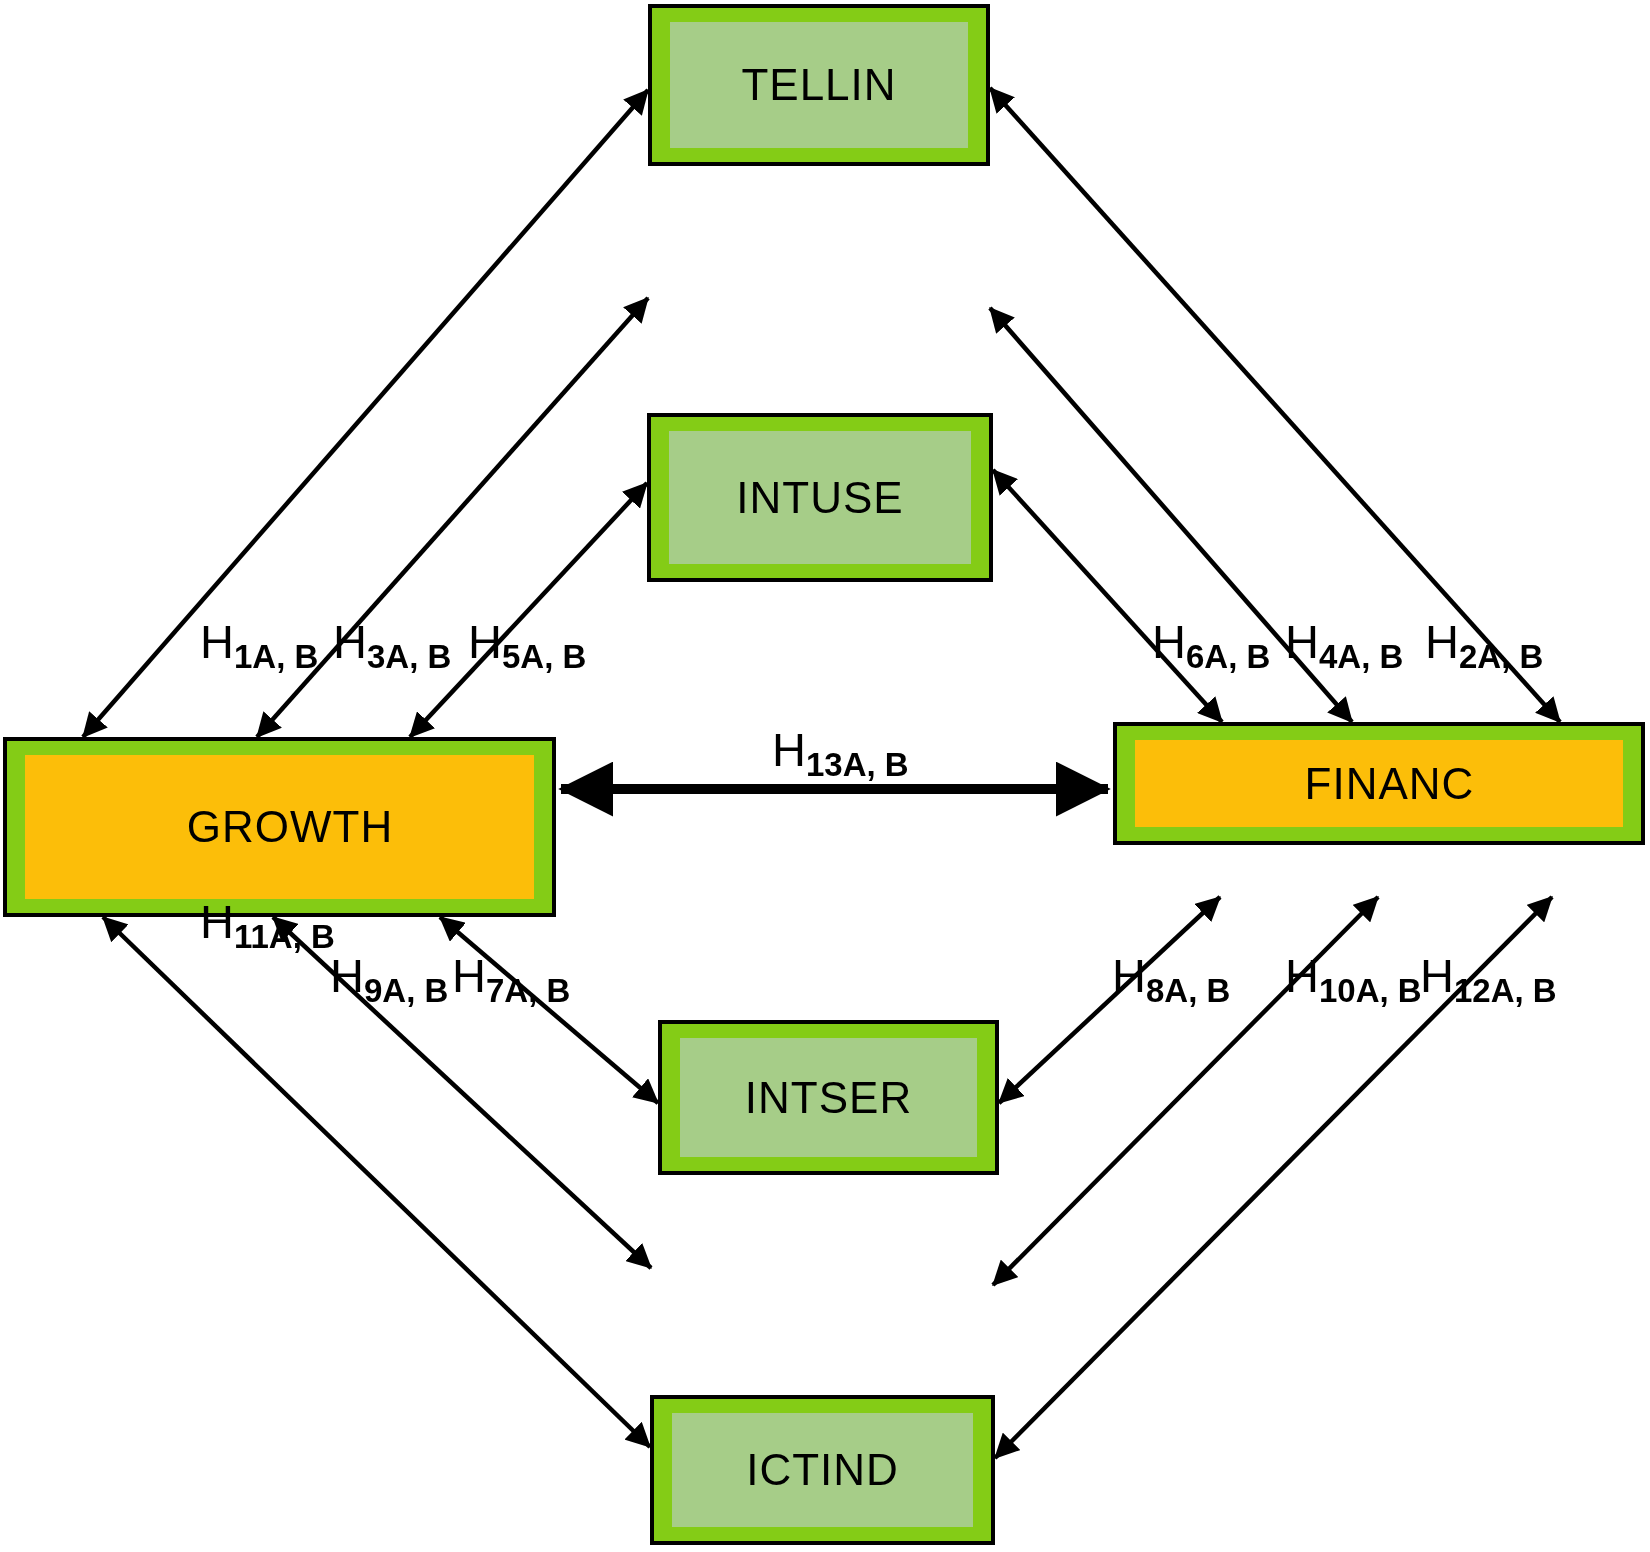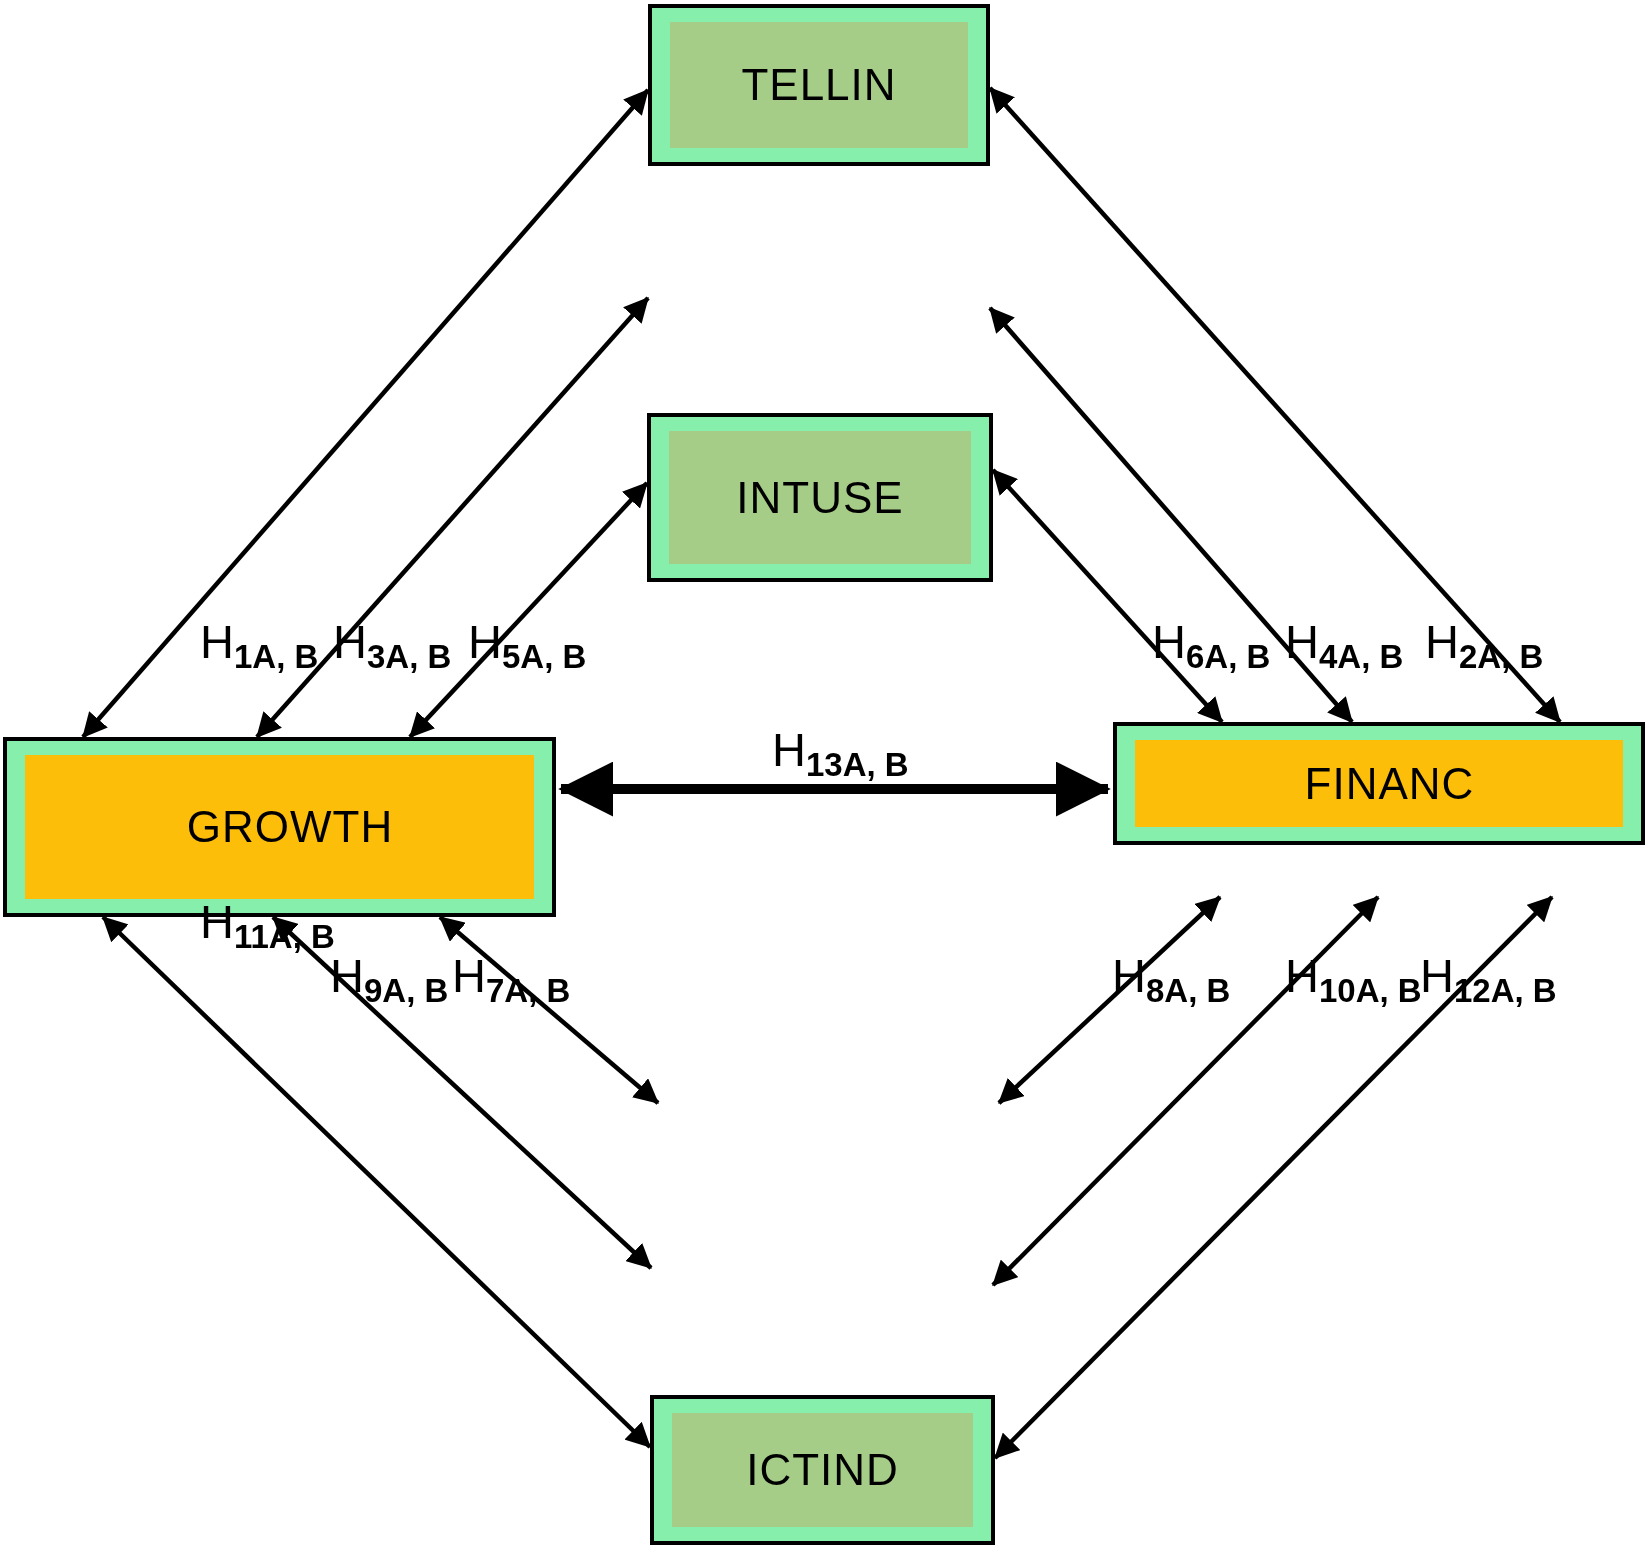--- a/index.html
+++ b/index.html
@@ -21,21 +21,21 @@
   .arrow{
     stroke:var(--arrow,#000);
     stroke-width:4.5;
     marker-start:url(#ah);
     marker-end:url(#ah);
   }
   .arrow.thick{stroke-width:10;}
   .arrowhead{fill:var(--arrow,#000);}
   .node{
     position:absolute;z-index:2;
-    background:#86efac;
+    background:#84cc16;
     border:4px solid var(--border,#000);
     box-sizing:border-box;
   }
   .node .fill{
     position:absolute;inset:14px 18px;
     display:flex;align-items:center;justify-content:center;
     font-size:44px;letter-spacing:1px;
   }
   .node.indicator .fill{background:var(--indicator,#a6cd88);}
   .node.latent .fill{background:var(--latent,#fcbe09);padding-left:21px;}
@@ -102,20 +102,23 @@
 
   <div class="node indicator" style="left:648px;top:4px;width:342px;height:162px">
     <div class="fill">TELLIN</div>
   </div>
 
 
   <div class="node indicator" style="left:647px;top:413px;width:346px;height:169px">
     <div class="fill">INTUSE</div>
   </div>
 
+  <div class="node indicator" style="left:658px;top:1020px;width:341px;height:155px">
+    <div class="fill">INTSER</div>
+  </div>
 
 
   <div class="node indicator" style="left:650px;top:1395px;width:345px;height:150px">
     <div class="fill">ICTIND</div>
   </div>
 
   <div class="node latent" style="left:3px;top:737px;width:553px;height:180px">
     <div class="fill">GROWTH</div>
   </div>
 

